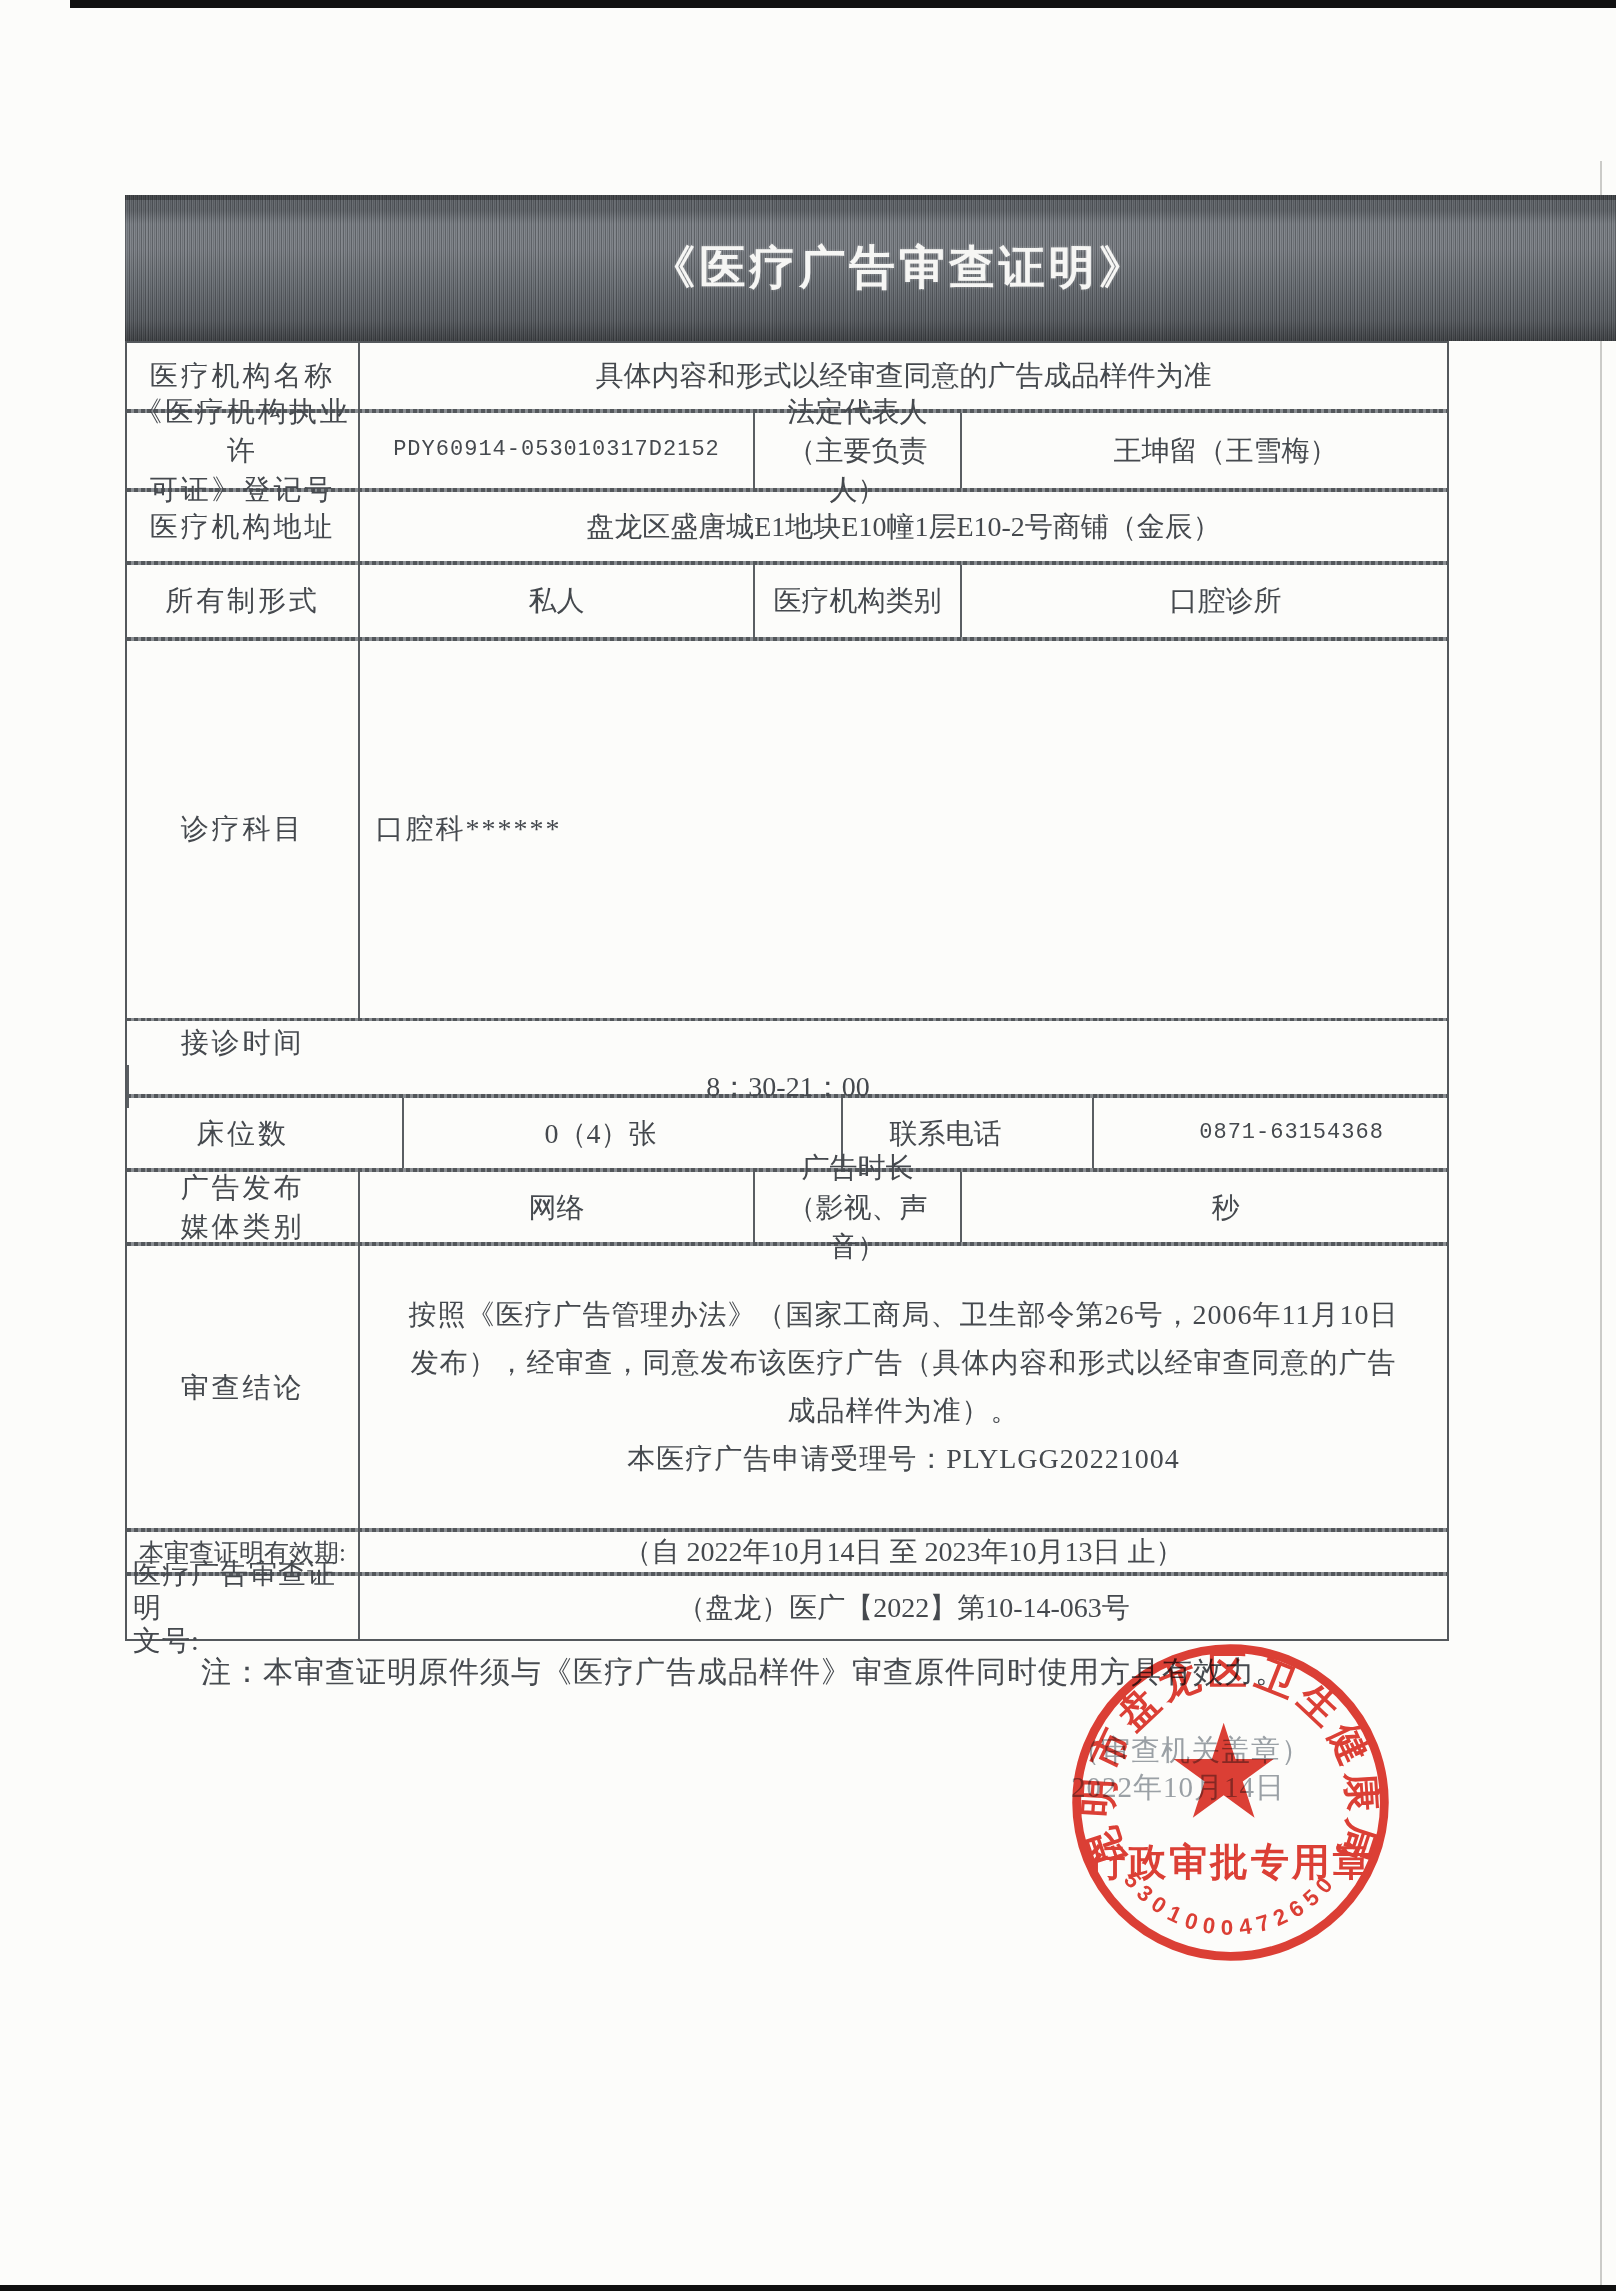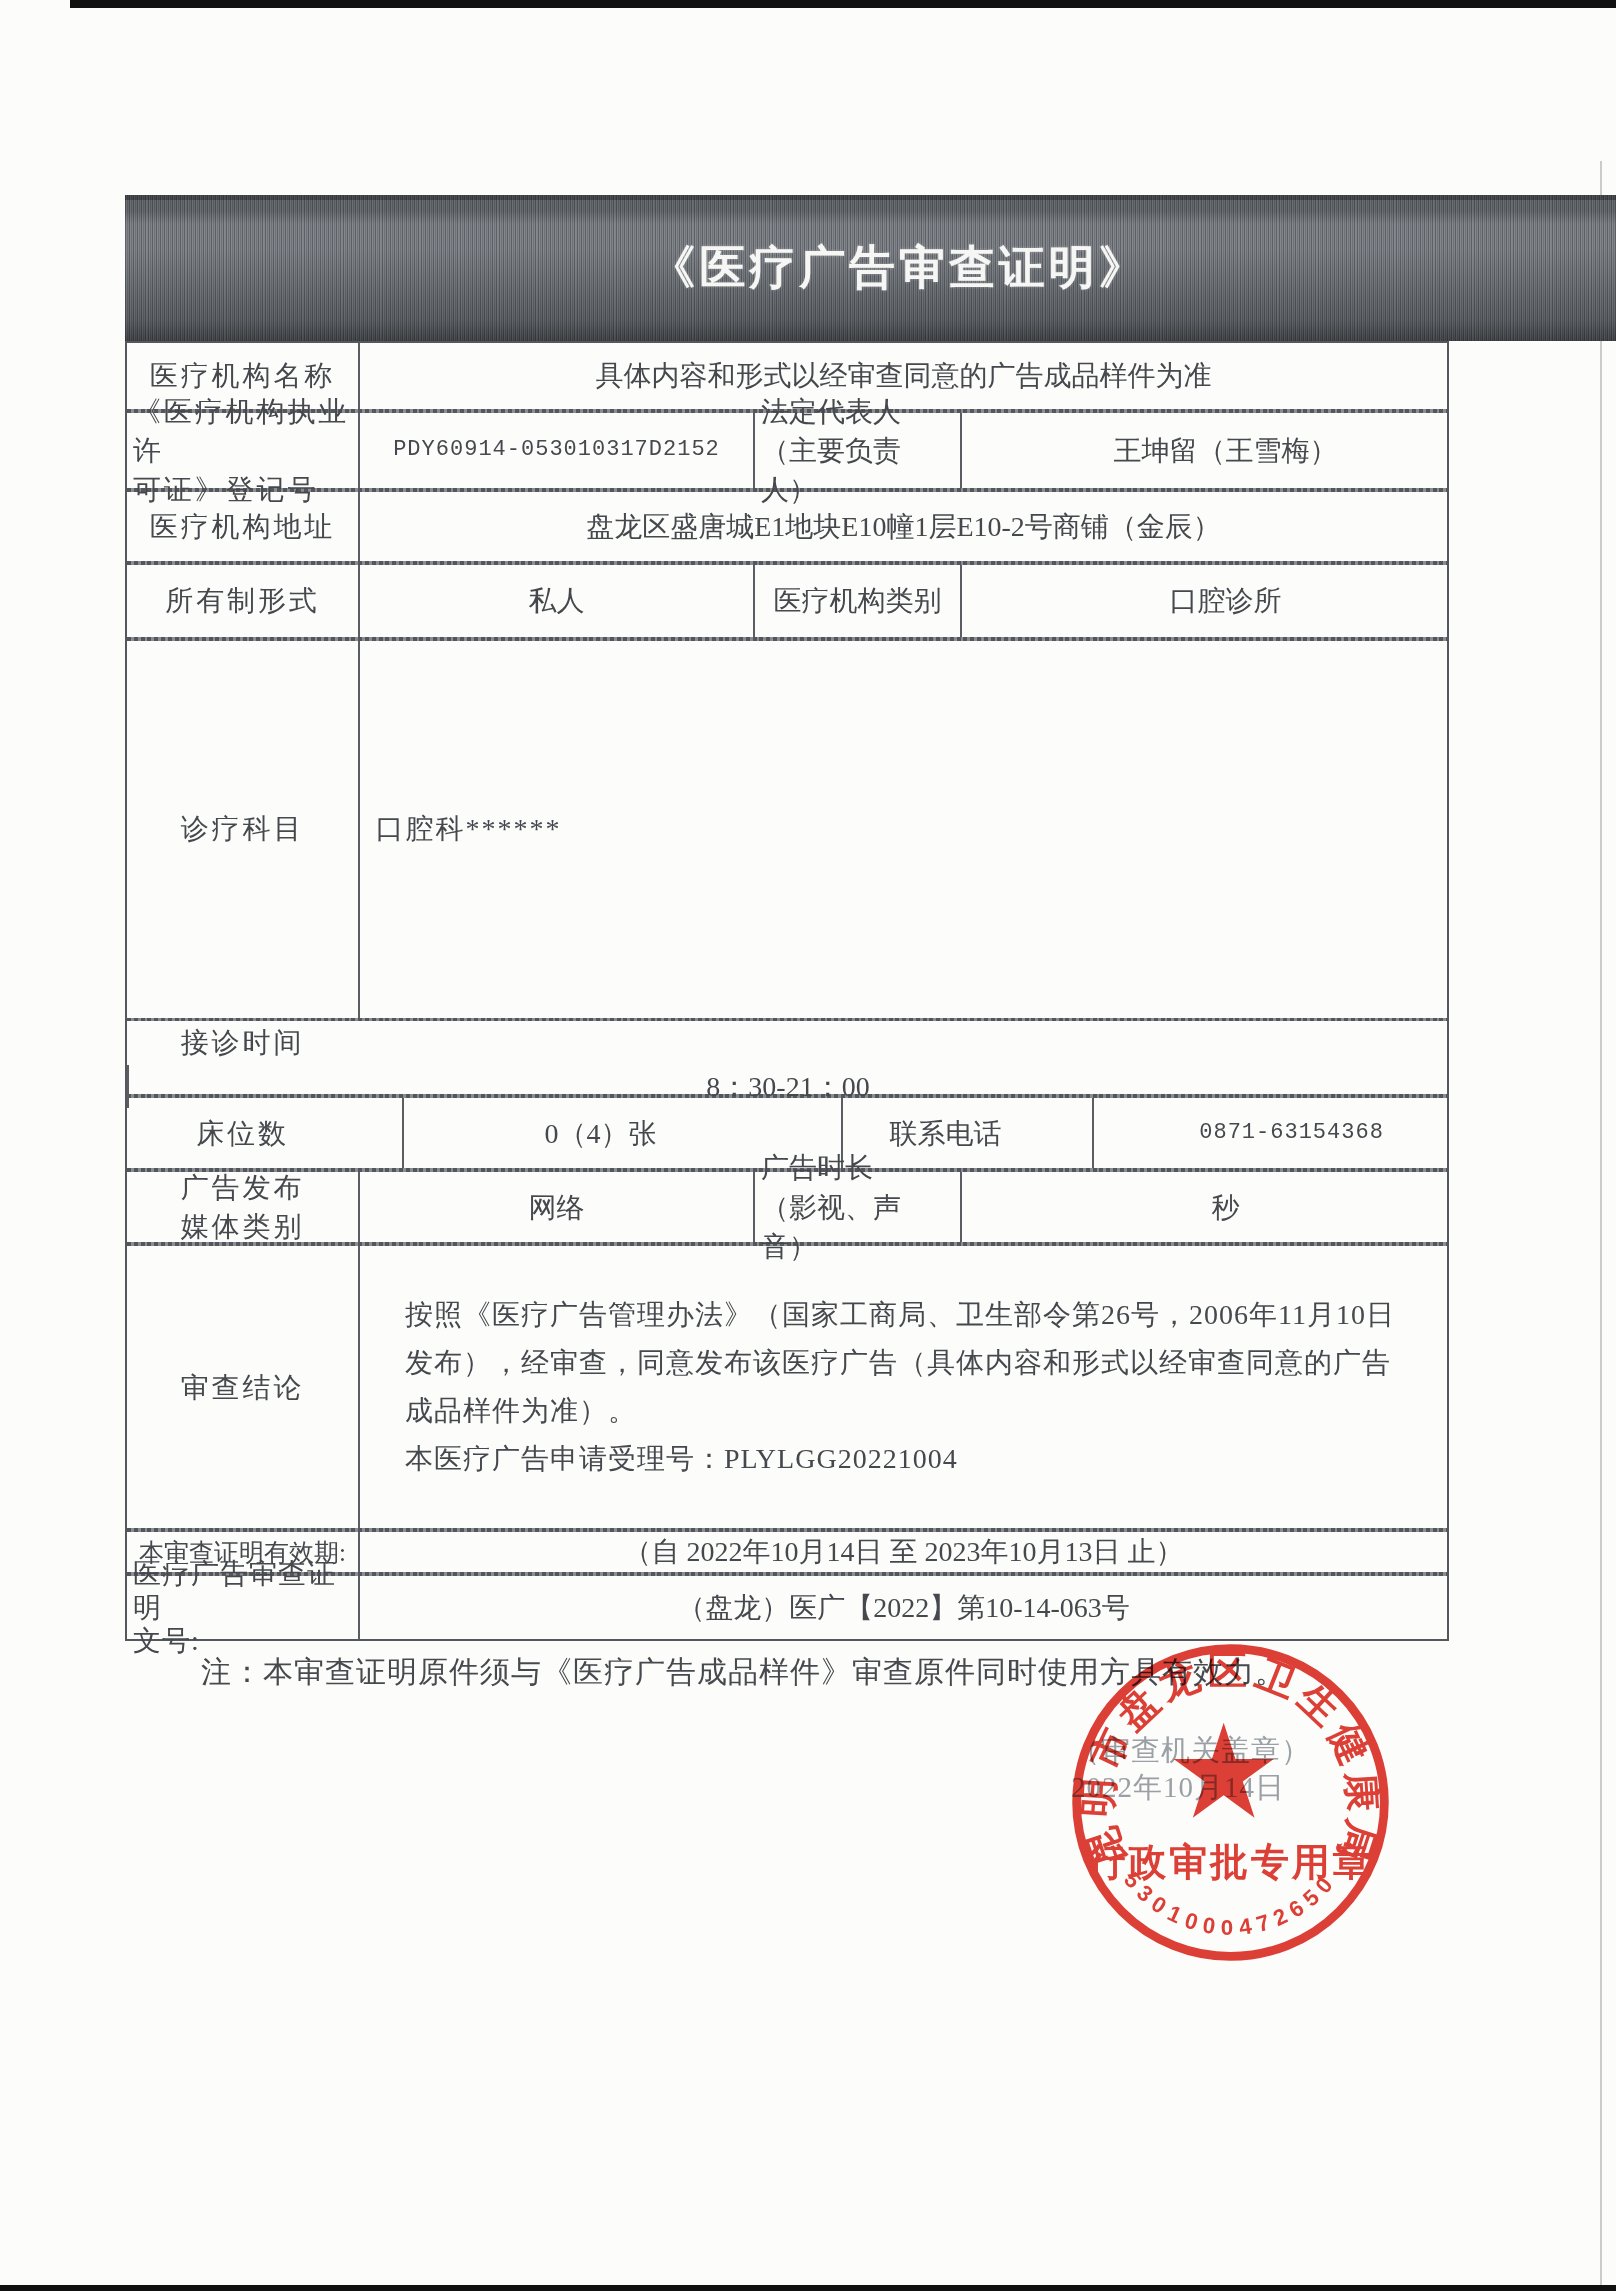--- a/index.html
+++ b/index.html
@@ -26,21 +26,21 @@
     font-size:46px;font-weight:bold;color:#f6f6f4;letter-spacing:3.9px;
     text-shadow:0 0 2.9px rgba(240,240,240,.35);
   }
 
   
   .cert-table{position:absolute;left:125px;top:341px;width:1324px;border:2px solid #54585c;box-sizing:border-box;}
   .row{display:flex;align-items:stretch;}
   .hdiv{height:3.9px;background:repeating-linear-gradient(90deg,#53575b 0 3.9px,#8a8e92 3.9px 6.8px);}
   .cell{
     display:flex;align-items:center;justify-content:center;
-    font-size:28px;line-height:1.4;box-sizing:border-box;padding:2px 5.9px;
+    text-align:center;font-size:28px;line-height:1.4;box-sizing:border-box;padding:2px 5.9px;
   }
   .vline{border-left:2px solid #5a5e62;}
   .label{width:231px;letter-spacing:2.9px;}
   .c2{width:395px;}
   .c3{width:207px;}
   .c4{flex:1;padding-left:48px;}
   .span{flex:1;}
   .pre{white-space:pre-line;}
   .left-val{justify-content:flex-start;text-align:left;padding-left:15.6px;letter-spacing:2px;}
   .mono{font-family:"Liberation Mono","DejaVu Sans Mono",monospace;font-size:22px;letter-spacing:1px;}

